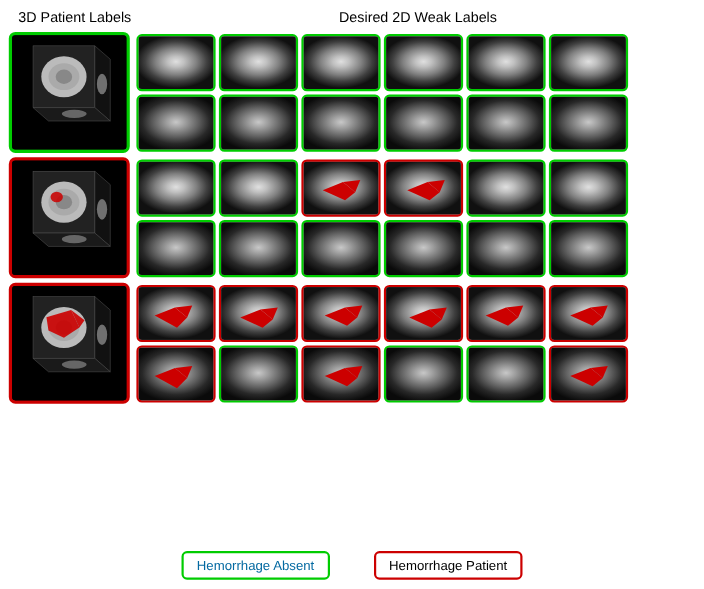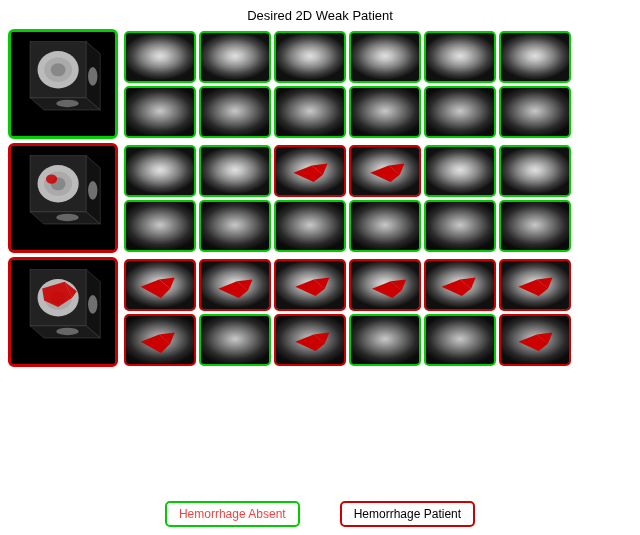--- a/index.html
+++ b/index.html
@@ -147,30 +147,31 @@
       display: flex;
       align-items: center;
       justify-content: center;
       padding: 4px 12px;
       border-radius: 5px;
       border: 2px solid;
       font-size: 12px;
       background: #fff;
     }
 
-    .legend-item.green { border-color: #00cc00; color: #ef4444; }
+    .legend-item.green { border-color: #00cc00; color: #0369a1; }
     .legend-item.red { border-color: #cc0000; color: #000; }
   </style>
 </head>
 <body>
 
 <div class="main-container">
 
   <div class="header-row">
-    <div class="col-label-2d">Desired 2D Weak Patient</div>
+    <div class="col-label-3d">3D Patient Labels</div>
+    <div class="col-label-2d">Desired 2D Weak Labels</div>
   </div>
 
   <div class="content-rows">
 
     <div class="patient-row">
       <div class="patient-3d green">
         <div class="cube-3d">
           <svg viewBox="0 0 100 100" xmlns="http://www.w3.org/2000/svg">
 
             <rect x="15" y="5" width="60" height="60" fill="#222" stroke="#555" stroke-width="0.5"></rect>

